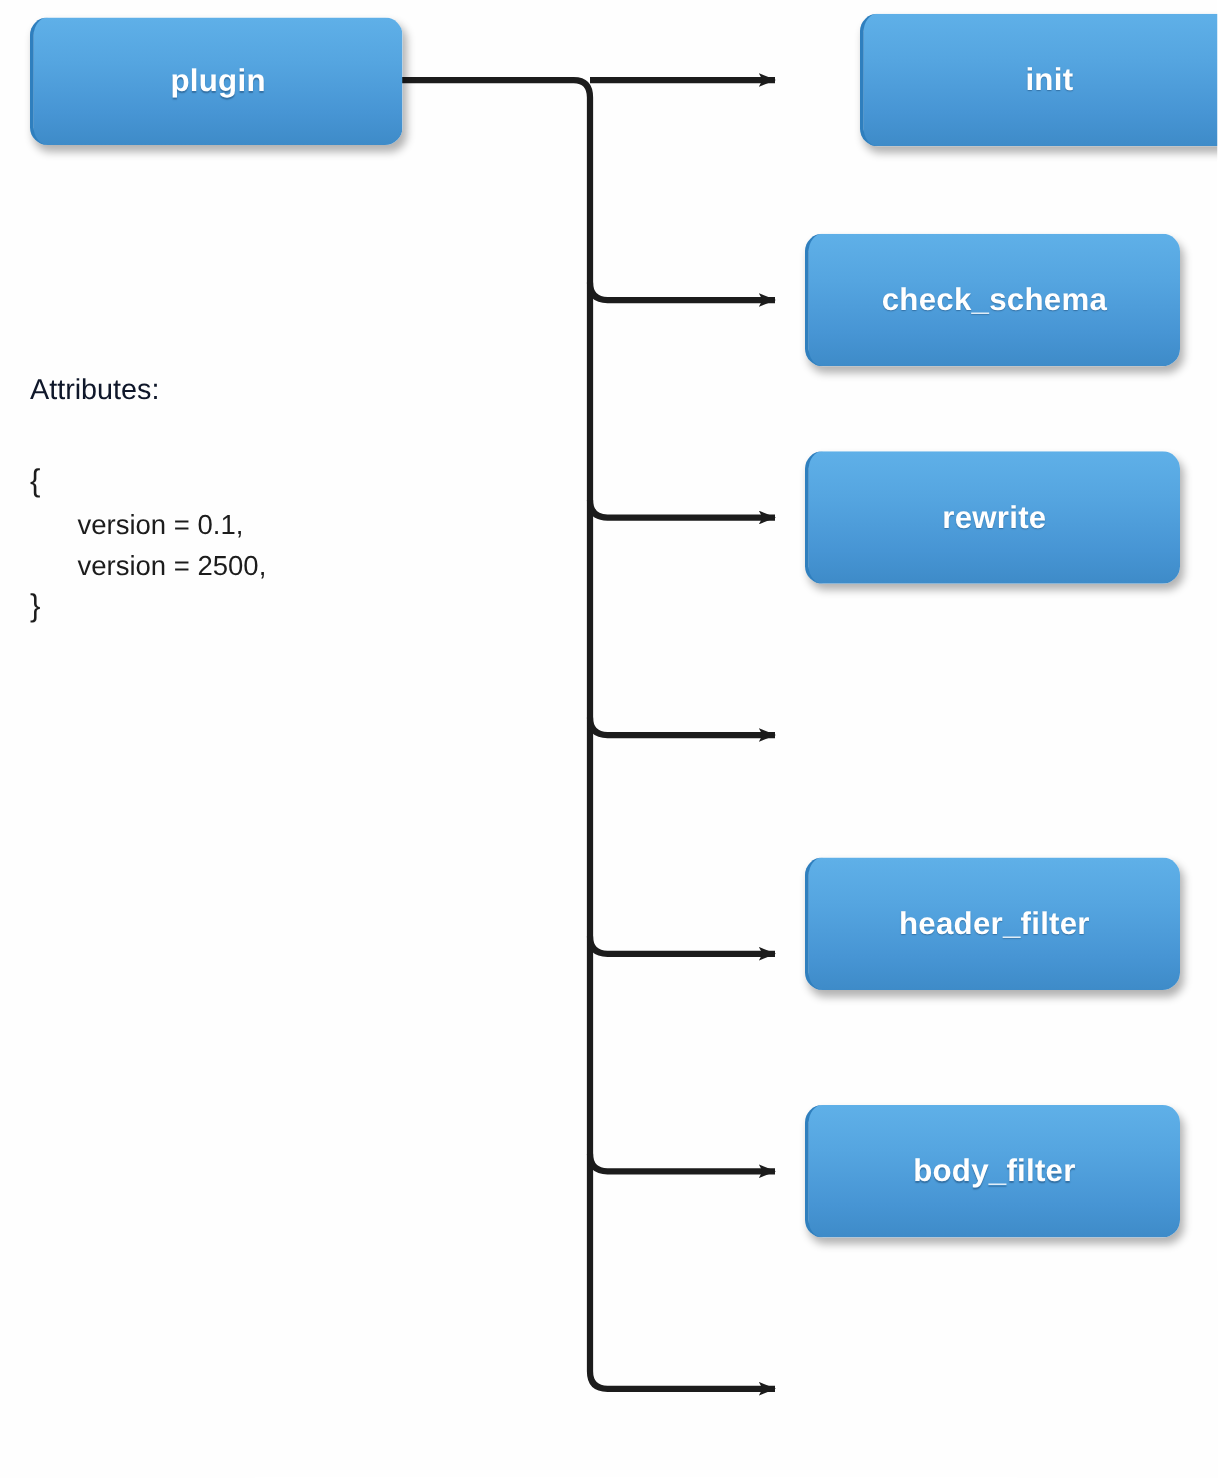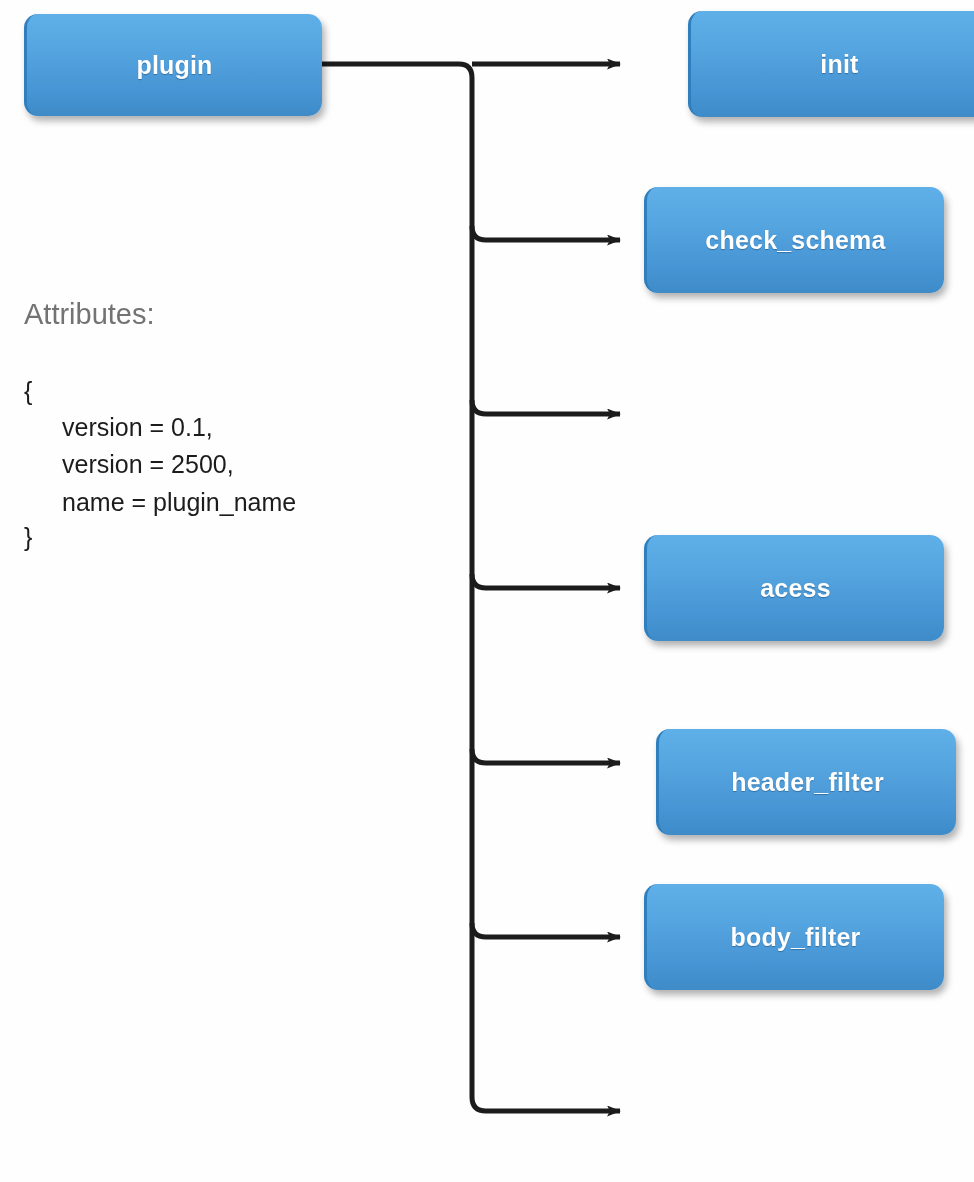--- a/index.html
+++ b/index.html
@@ -65,37 +65,37 @@
   #attributes {
     position: absolute;
     left: 24px;
     top: 300px;
     width: 420px;
     color: #1a1a1a;
     font-size: 25px;
     line-height: 1.0;
   }
   #attributes-title {
-    font-size: 29px;
+    font-size: 23px;
     margin: 0 0 46px 0;
-    color: #737373;
+    color: #0f172a;
   }
   .attr-brace {
     font-size: 25px;
     margin: 0;
     color: #1c1c1c;
     line-height: 1.35;
   }
   #attributes-lines {
     margin: 0;
     padding: 0 0 0 38px;
     list-style: none;
   }
   #attributes-lines li {
-    font-size: 25px;
+    font-size: 22px;
     line-height: 1.5;
     color: #1c1c1c;
     white-space: pre;
   }
 </style>
 </head>
 <body>
 
 <div id="canvas">
 
@@ -129,38 +129,37 @@
   </div>
 
   <div class="node node-right" style="top:11px;margin-left:44px;">
     <span class="node-label">init</span>
   </div>
 
   <div class="node node-right" style="top:187px;text-align:center;">
     <span class="node-label">check_schema</span>
   </div>
 
-
-  <div class="node node-right" style="top:535px;">
-    <span class="node-label">acess</span>
+  <div class="node node-right" style="top:361px;">
+    <span class="node-label">rewrite</span>
   </div>
 
-  <div class="node node-right" style="top:729px;margin-left:12px;">
+
+  <div class="node node-right" style="top:686px;">
     <span class="node-label">header_filter</span>
   </div>
 
   <div class="node node-right" style="top:884px;text-align:center;">
     <span class="node-label">body_filter</span>
   </div>
 
 
   <div id="attributes">
     <p id="attributes-title">Attributes:</p>
     <p class="attr-brace">{</p>
     <ul id="attributes-lines">
       <li>version = 0.1,</li>
       <li>version = 2500,</li>
-      <li>name = plugin_name</li>
     </ul>
     <p class="attr-brace">}</p>
   </div>
 
 </div>
 
 </body></html>

